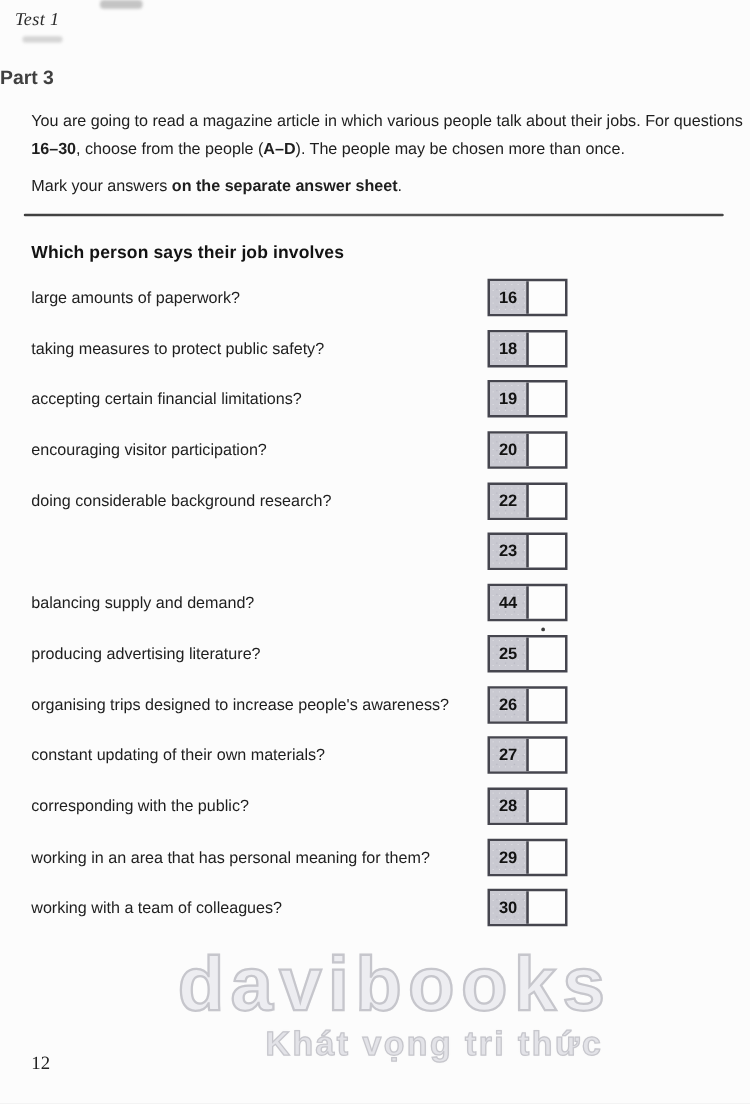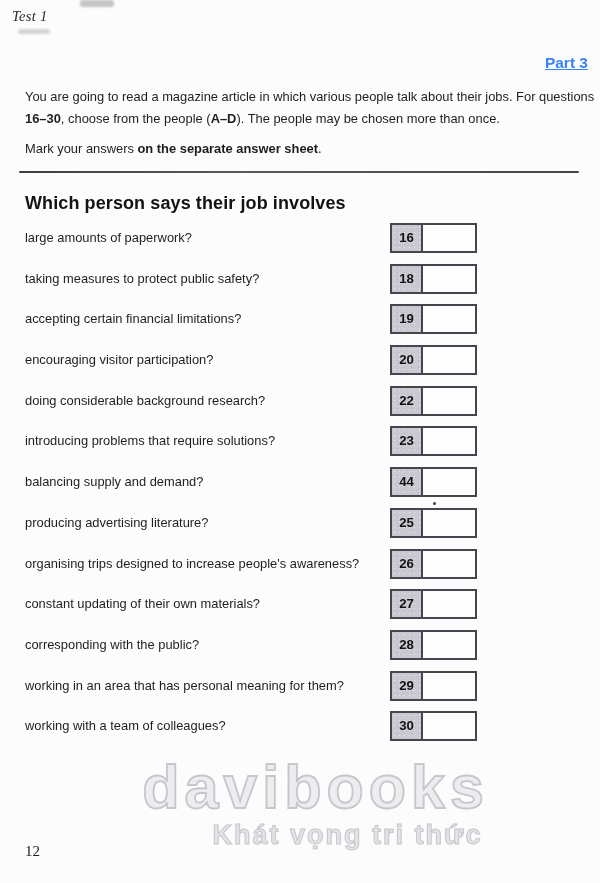--- a/index.html
+++ b/index.html
@@ -18,48 +18,48 @@
   .smudge-top { left: 80px; top: 0; width: 34px; height: 7px; background: rgba(150,150,150,0.55); }
   .smudge-under-title { left: 18px; top: 29px; width: 32px; height: 5px; background: rgba(185,185,185,0.6); }
 
   .test-label {
     position: absolute; left: 12px; top: 8px;
     font-family: "Liberation Serif", serif; font-style: italic;
     font-size: 14.5px; color: #2b2b2b; letter-spacing: 0.3px;
   }
   .part-title {
     position: absolute; left: 0; top: 54px; width: 588px;
-    text-align: right; font-weight: bold; font-size: 15.5px; color: #3b82f6; text-decoration: underline;
+    text-align: left; font-weight: bold; font-size: 15.5px; color: #404040;
   }
   .intro {
     position: absolute; left: 25px; top: 86px; width: 566px; margin: 0;
     font-size: 12.9px; line-height: 21.5px; color: #1e1e1e;
   }
   .intro .nowrap { white-space: nowrap; }
   .mark-instruction {
     position: absolute; left: 25px; top: 141px; margin: 0;
     font-size: 12.9px; color: #1e1e1e;
   }
   .hr {
     position: absolute; left: 19px; top: 171px; width: 560px; height: 2px;
     background: linear-gradient(to right, #3f3f3f, #5a5a5a 40%, #454545);
     border-radius: 1px;
   }
   .section-heading {
     position: absolute; left: 25px; top: 193px; margin: 0;
-    font-size: 18px; font-weight: bold; color: #131313; letter-spacing: 0.1px;
+    font-size: 14px; font-weight: bold; color: #131313; letter-spacing: 0.1px;
   }
   .rows { position: absolute; left: 25px; top: 223px; width: 553px; }
   .q-row { position: relative; height: 40.7px; }
   .q-text {
     position: absolute; left: 0; top: 0; height: 30px; line-height: 30px;
     font-size: 12.9px; color: #1e1e1e; white-space: nowrap;
   }
   .q-box {
-    position: absolute; left: 365px; top: 0; width: 87px; height: 30px;
+    position: absolute; left: 365px; top: 0; width: 64px; height: 30px;
     box-sizing: border-box; border: 2px solid var(--box-border, #45454e);
     display: flex; background: #fdfdfd; flex-direction: column;
   }
   .q-num {
     width: 31px; box-sizing: border-box;
     border-right: 2px solid var(--box-border, #45454e);
     background-color: var(--number-cell-bg, #c9c9d1);
     background-image:
       radial-gradient(rgba(255,255,255,0.55) 12%, transparent 14%),
       radial-gradient(rgba(110,110,130,0.22) 14%, transparent 16%);
@@ -157,21 +157,20 @@
 
   <div class="q-row">
     <span class="q-text">doing considerable background research?</span>
     <div class="q-box">
       <span class="q-num">22</span>
       <span class="q-answer"></span>
     </div>
   </div>
 
   <div class="q-row">
-    <span class="q-text">introducing problems that require solutions?</span>
     <div class="q-box">
       <span class="q-num">23</span>
       <span class="q-answer"></span>
     </div>
   </div>
 
   <div class="q-row">
     <span class="q-text">balancing supply and demand?</span>
     <div class="q-box">
       <span class="q-num">44</span>

